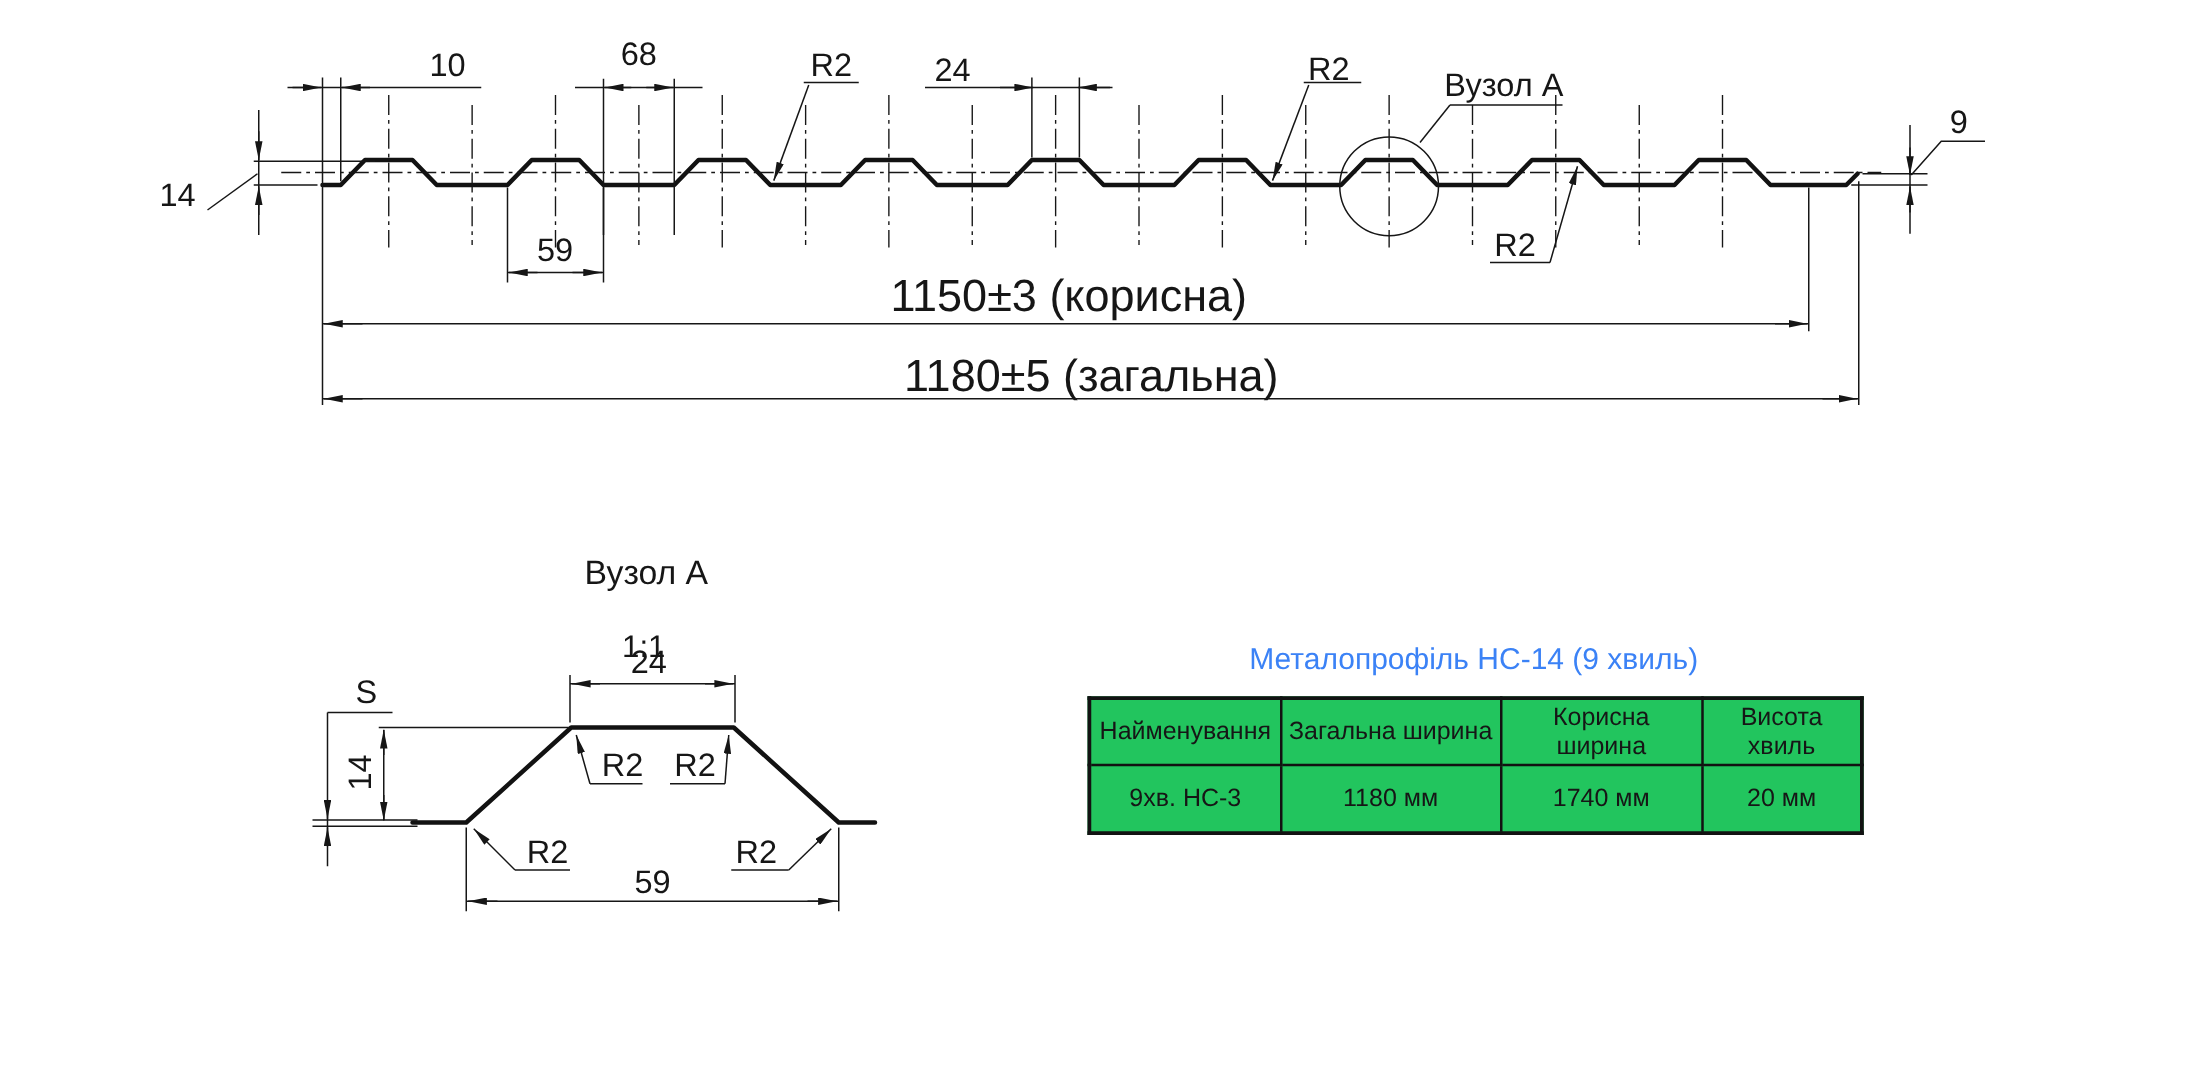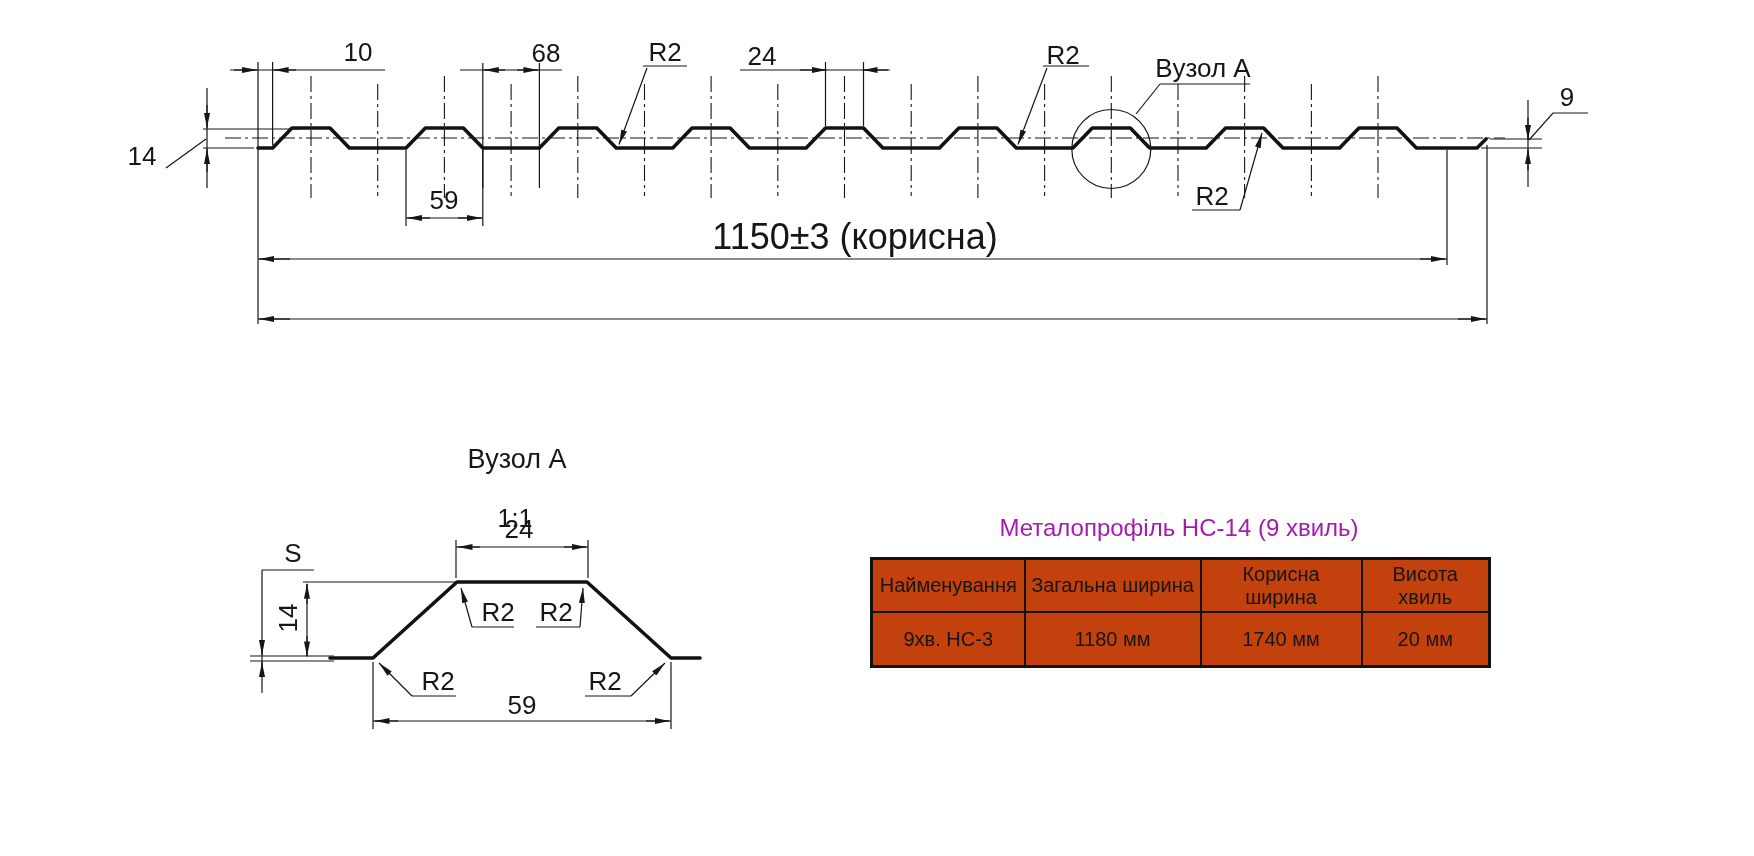--- a/index.html
+++ b/index.html
@@ -8,23 +8,23 @@
   .linework{position:absolute;left:0;top:0;}
   .lbl{position:absolute;transform:translate(-50%,-50%);white-space:nowrap;color:#161616;
        font-family:"Liberation Sans",sans-serif;line-height:1;}
   .f25{font-size:25px;}
   .f26{font-size:26px;}
   .f27{font-size:27px;}
   .f28{font-size:36px;}
   .rot{transform:translate(-50%,-50%) rotate(-90deg);}
   
   .table-title{position:absolute;left:870px;top:514px;width:618px;text-align:center;
-               font-size:24px;color:#a21caf;}
+               font-size:24px;color:#3b82f6;}
   .spec-table{position:absolute;left:870px;top:557px;border-collapse:collapse;
-              table-layout:fixed;background:#c2410c;}
+              table-layout:fixed;background:#22c55e;}
   .spec-table td{border:2px solid #121212;text-align:center;vertical-align:middle;
                  font-size:20px;color:#161616;padding:0 4px;}
   .spec-table tr.hdr td{height:51px;}
   .spec-table tr.dat td{height:52px;}
   .spec-table{border:3px solid #121212;}
 </style>
 </head>
 <body>
 
 <div class="canvas">
@@ -169,30 +169,31 @@
       <line x1="398" y1="721" x2="374.5" y2="721" marker-end="url(#arr)"></line>
       <line x1="646" y1="721" x2="669.5" y2="721" marker-end="url(#arr)"></line>
       <line x1="472" y1="627" x2="461" y2="588" marker-end="url(#arr)"></line>
       <line x1="580" y1="627" x2="583" y2="588" marker-end="url(#arr)"></line>
       <line x1="412" y1="696" x2="379" y2="663" marker-end="url(#arr)"></line>
       <line x1="631" y1="696" x2="665" y2="663" marker-end="url(#arr)"></line>
     </g>
   </svg>
 
   <div class="lbl f26" style="left:358px;top:52px;">10</div>
-  <div class="lbl f26" style="left:511px;top:53px;margin-left:35px;">68</div>
+  <div class="lbl f26" style="left:511px;top:43px;">68</div>
   <div class="lbl f26" style="left:665px;top:52px;">R2</div>
   <div class="lbl f26" style="left:762px;top:56px;">24</div>
   <div class="lbl f26" style="left:1063px;top:55px;">R2</div>
   <div class="lbl f26" style="left:1203px;top:68px;">Вузол А</div>
   <div class="lbl f26" style="left:1212px;top:196px;">R2</div>
   <div class="lbl f26" style="left:1567px;top:97px;">9</div>
   <div class="lbl f26" style="left:142px;top:156px;">14</div>
   <div class="lbl f26" style="left:444px;top:200px;">59</div>
   <div class="lbl f28" style="left:855px;top:237px;">1150±3 (корисна)</div>
+  <div class="lbl f28" style="left:873px;top:301px;">1180±5 (загальна)</div>
 
   <div class="lbl f27" style="left:517px;top:459px;">Вузол А</div>
   <div class="lbl f25" style="left:515px;top:518px;">1:1</div>
   <div class="lbl f26" style="left:519px;top:529px;">24</div>
   <div class="lbl f26" style="left:293px;top:553px;">S</div>
   <div class="lbl f26 rot" style="left:288px;top:618px;">14</div>
   <div class="lbl f26" style="left:498px;top:612px;">R2</div>
   <div class="lbl f26" style="left:556px;top:612px;">R2</div>
   <div class="lbl f26" style="left:438px;top:681px;">R2</div>
   <div class="lbl f26" style="left:605px;top:681px;">R2</div>

